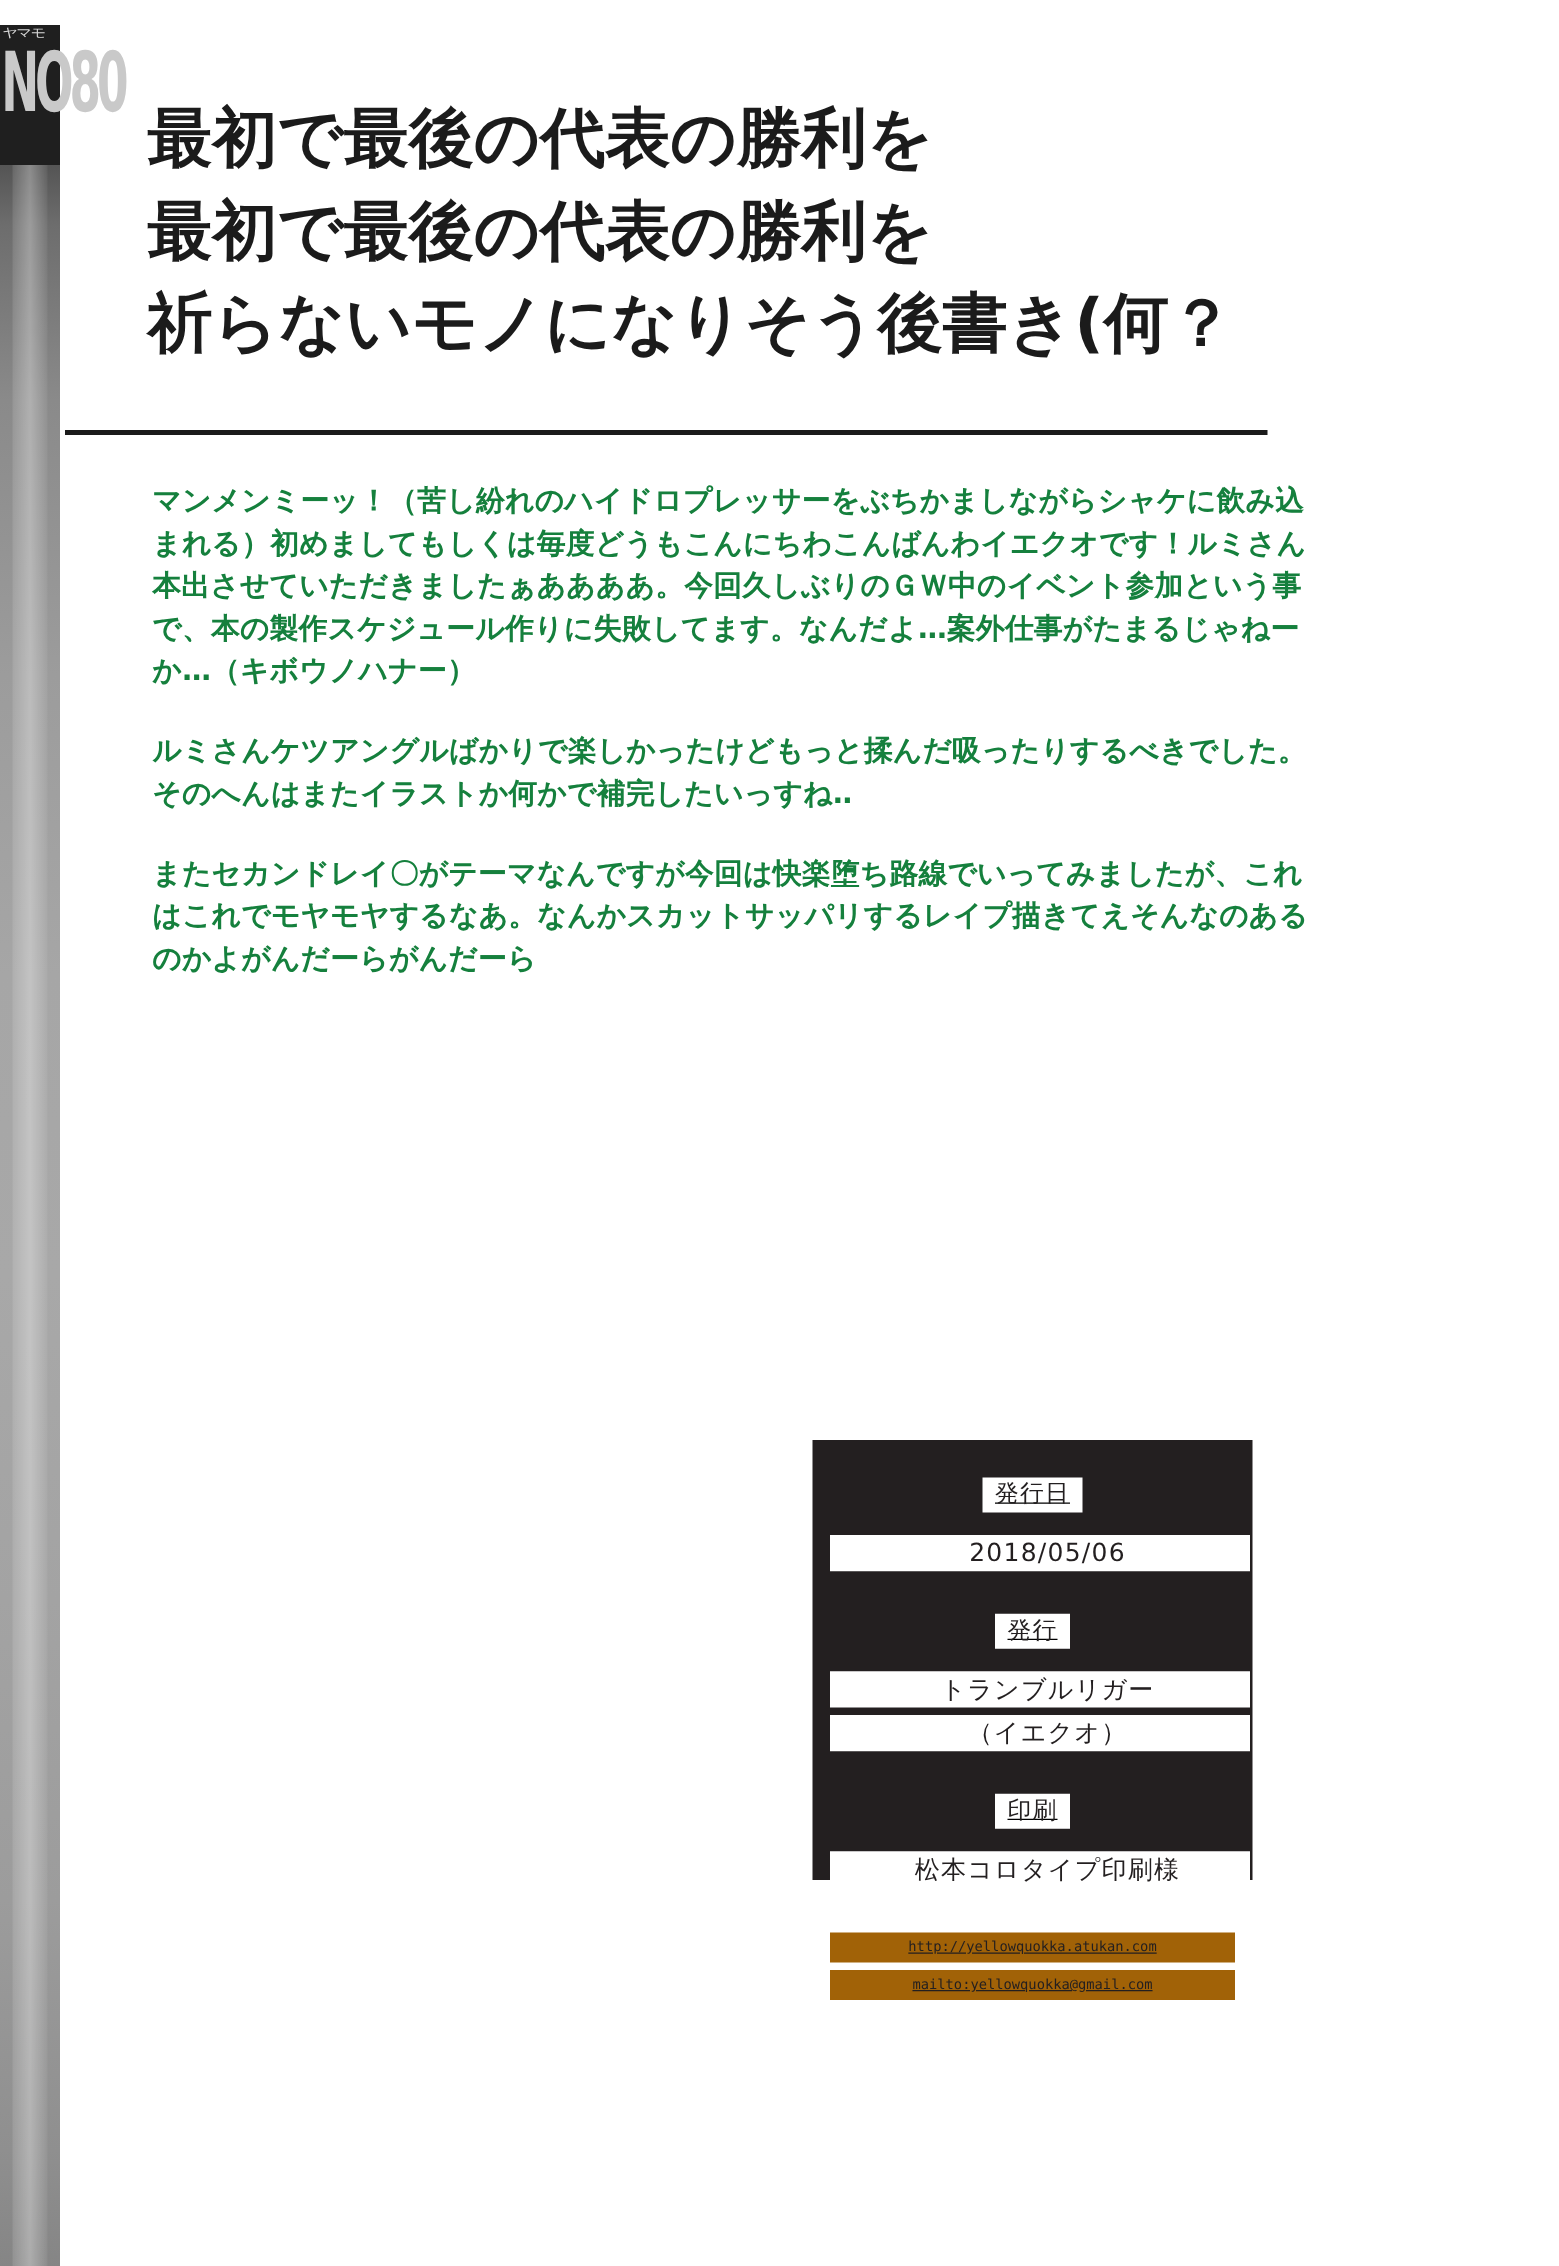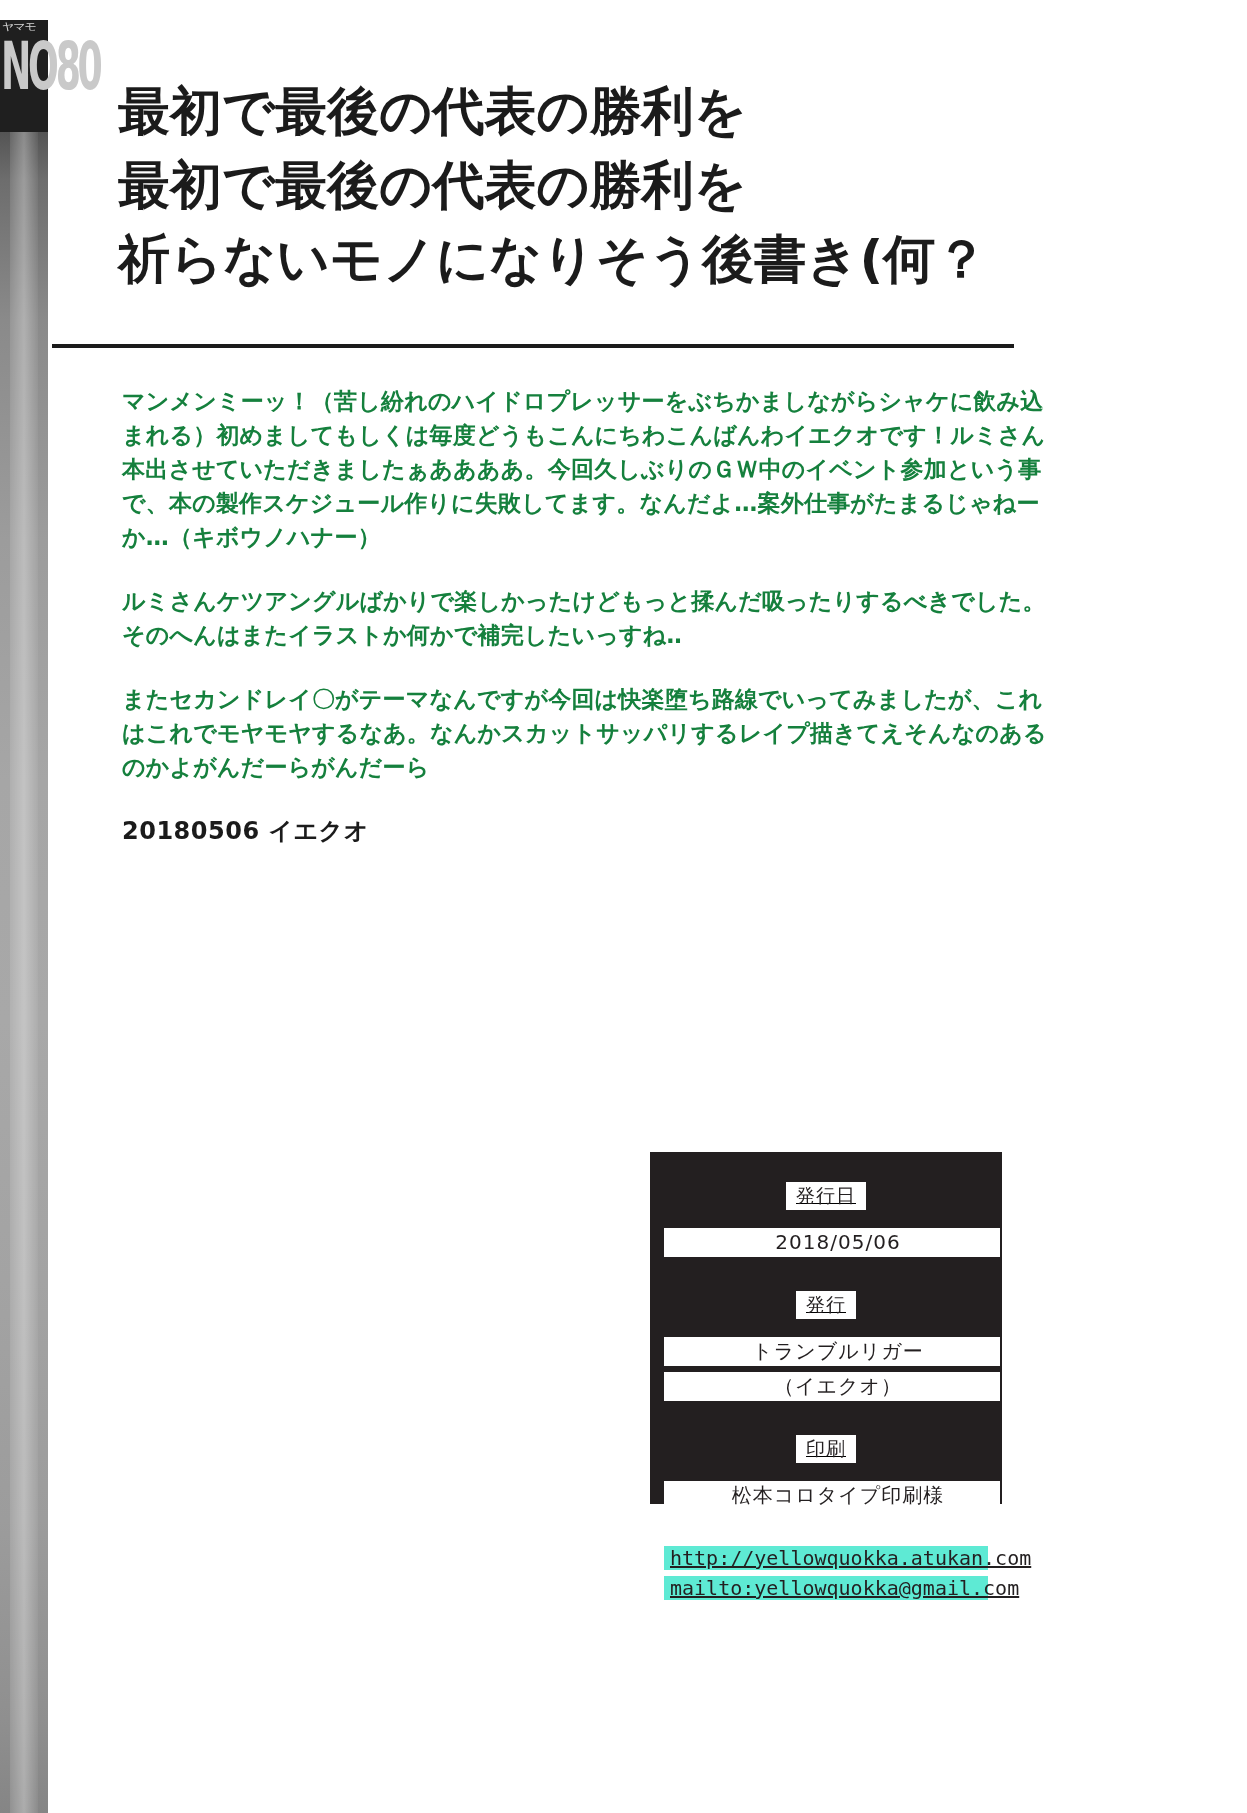--- a/index.html
+++ b/index.html
@@ -169,24 +169,24 @@
     white-space: nowrap;
   }
   .colo-value.w-full { width: 100%; }
   .colo-gap-s { height: 6px; }
   .colo-gap-m { height: 14px; }
   .colo-gap-l { height: 22px; }
   .colo-links {
     margin-top: 0;
   }
   .colo-link {
-    background: #5eead4;
+    background: #a16207;
     color: #231f20;
     font-family: "DejaVu Sans Mono", "Liberation Mono", monospace;
-    font-size: 20px;
+    font-size: 11px;
     line-height: 24px;
     text-align: center;
     letter-spacing: 0px;
     padding: 0 6px;
     white-space: nowrap;
     display: block;
   }
   .colo-pad { padding: 18px 14px 0 14px; }
 </style>
 </head>
@@ -206,21 +206,20 @@
     <div class="title-line">最初で最後の代表の勝利を</div>
     <div class="title-line">最初で最後の代表の勝利を</div>
     <div class="title-line">祈らないモノになりそう後書き(何？</div>
   </div>
   <div class="title-rule"></div>
 
   <div class="body-wrap">
     <p class="para">マンメンミーッ！（苦し紛れのハイドロプレッサーをぶちかましながらシャケに飲み込まれる）初めましてもしくは毎度どうもこんにちわこんばんわイエクオです！ルミさん本出させていただきましたぁああああ。今回久しぶりのＧＷ中のイベント参加という事で、本の製作スケジュール作りに失敗してます。なんだよ…案外仕事がたまるじゃねーか…（キボウノハナー）</p>
     <p class="para">ルミさんケツアングルばかりで楽しかったけどもっと揉んだ吸ったりするべきでした。そのへんはまたイラストか何かで補完したいっすね‥</p>
     <p class="para">またセカンドレイ〇がテーマなんですが今回は快楽堕ち路線でいってみましたが、これはこれでモヤモヤするなあ。なんかスカットサッパリするレイプ描きてえそんなのあるのかよがんだーらがんだーら</p>
-    <p class="sign">20180506 イエクオ</p>
   </div>
 
   <div class="colophon">
     <div class="colo-pad">
 
       <div class="colo-row">
         <span class="colo-label">発行日</span>
       </div>
       <div class="colo-gap-s"></div>
       <div class="colo-value w-full">2018/05/06</div>

